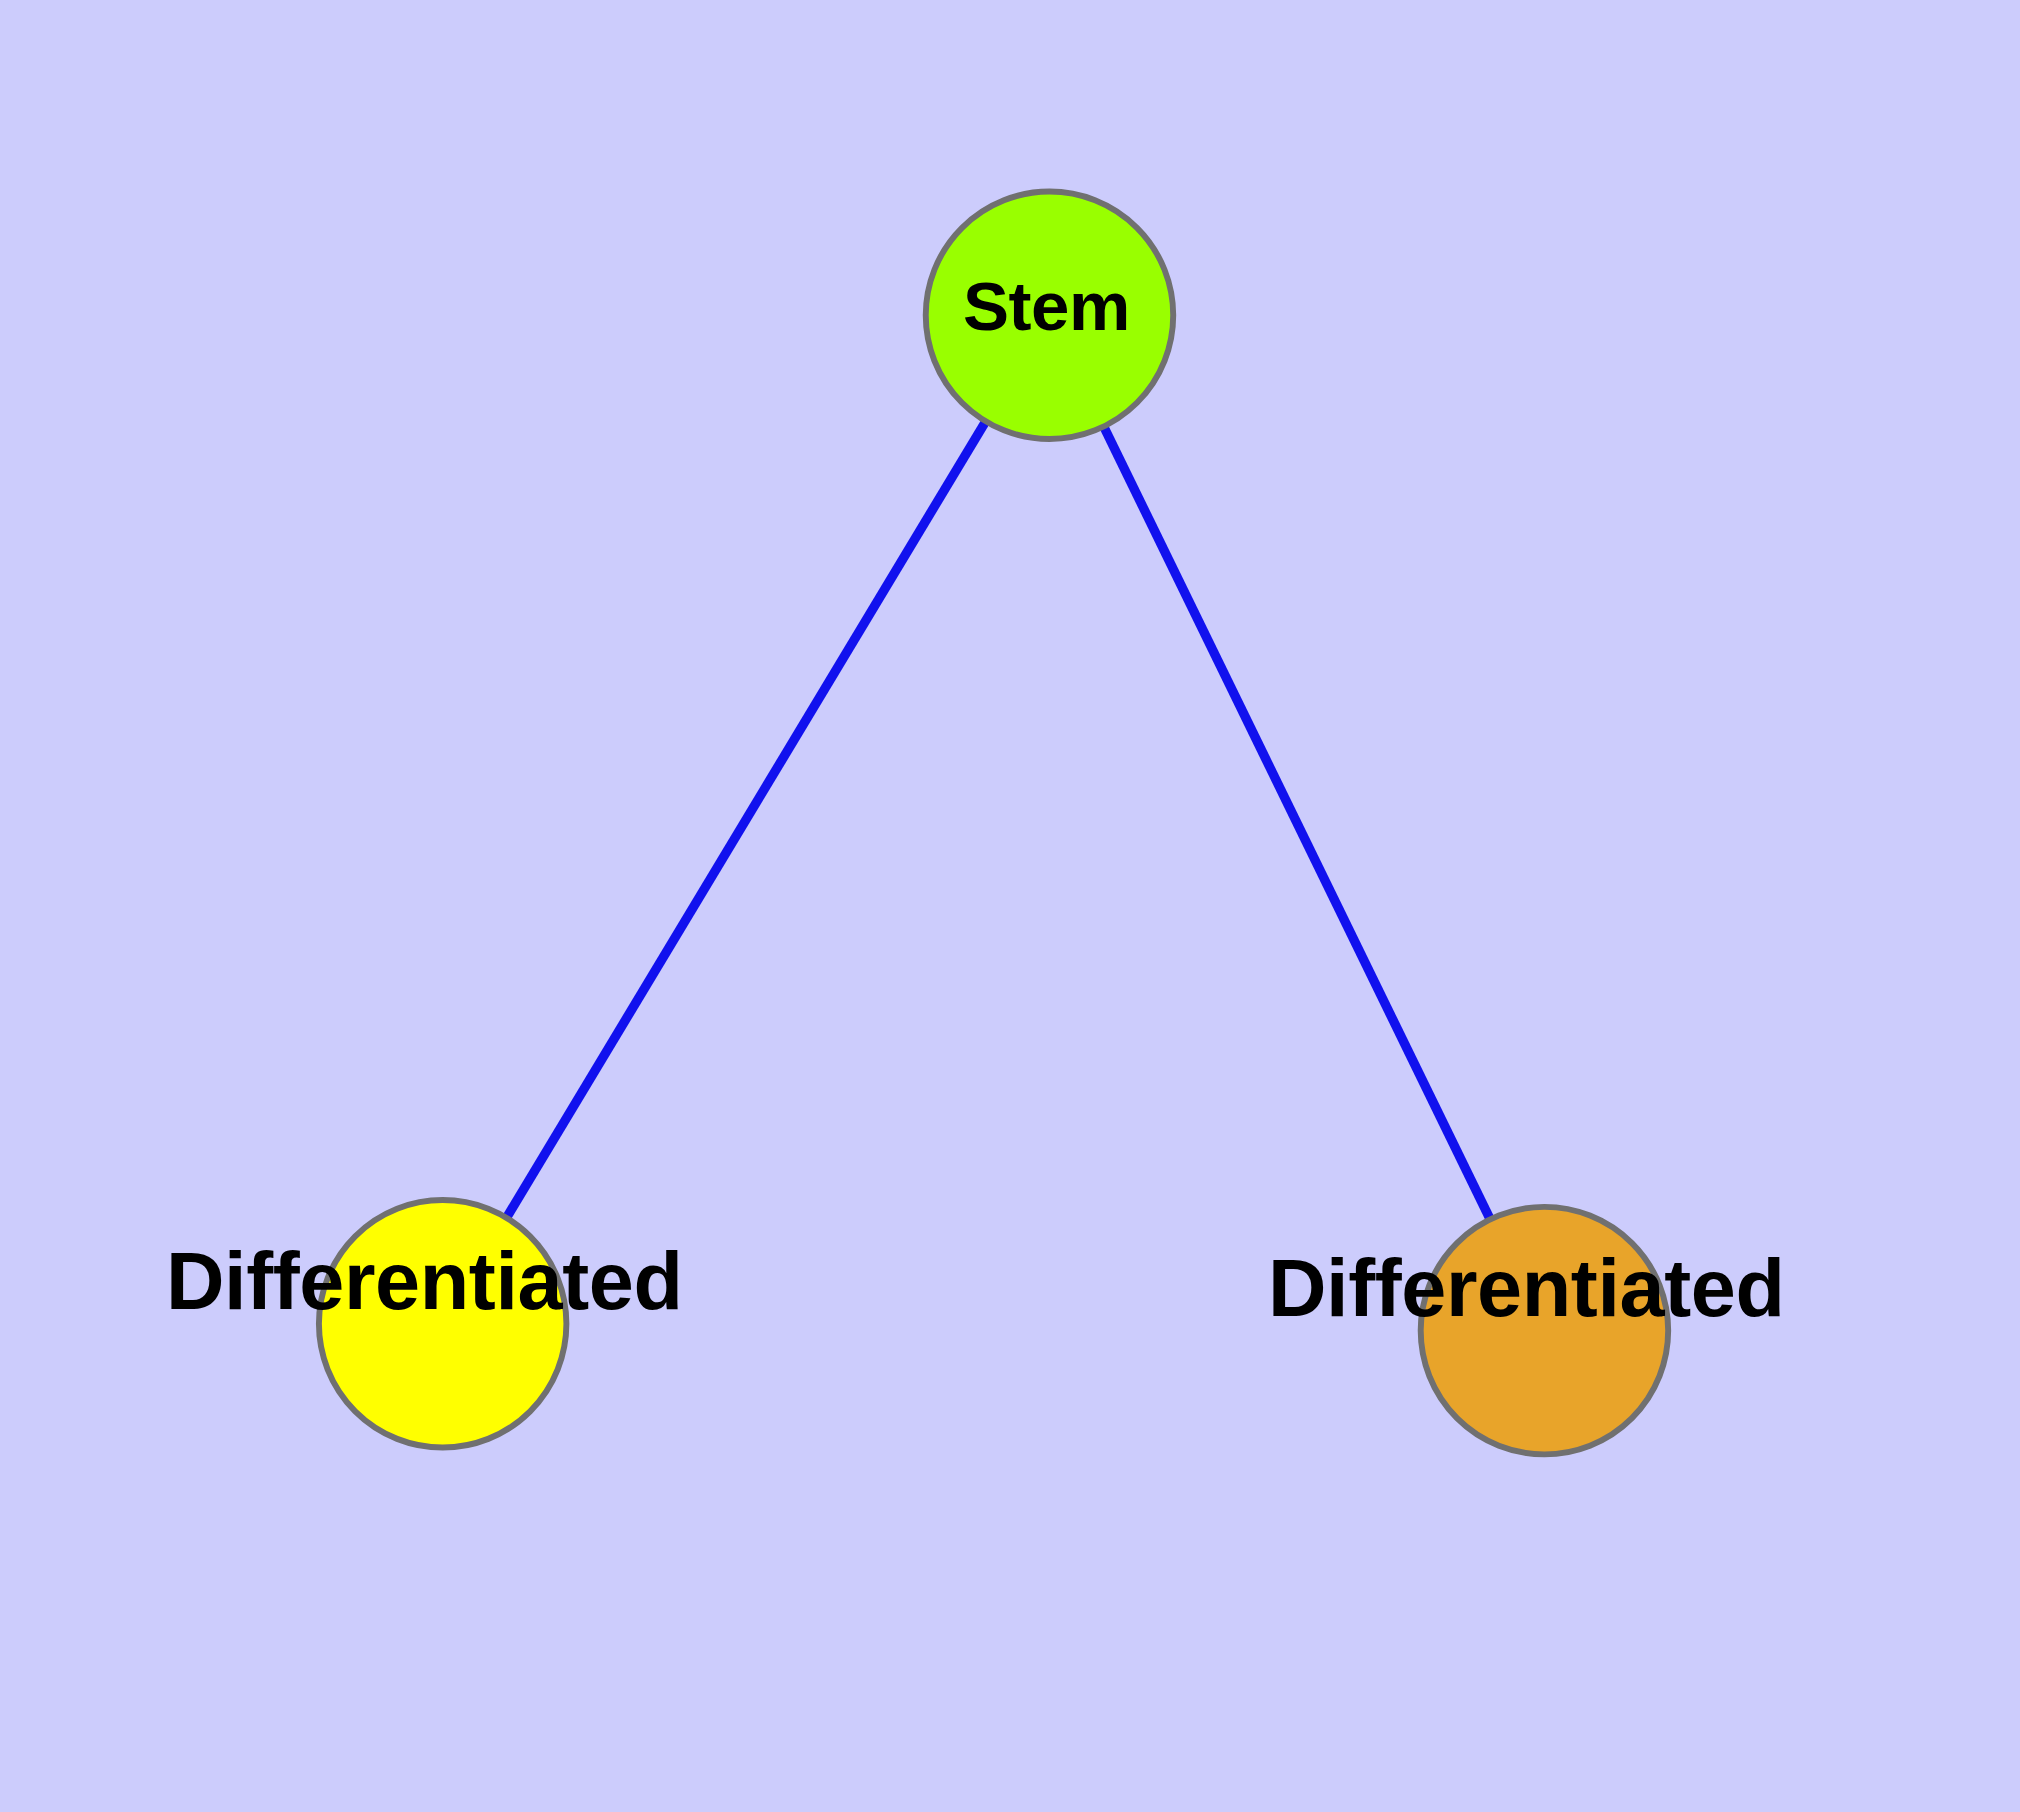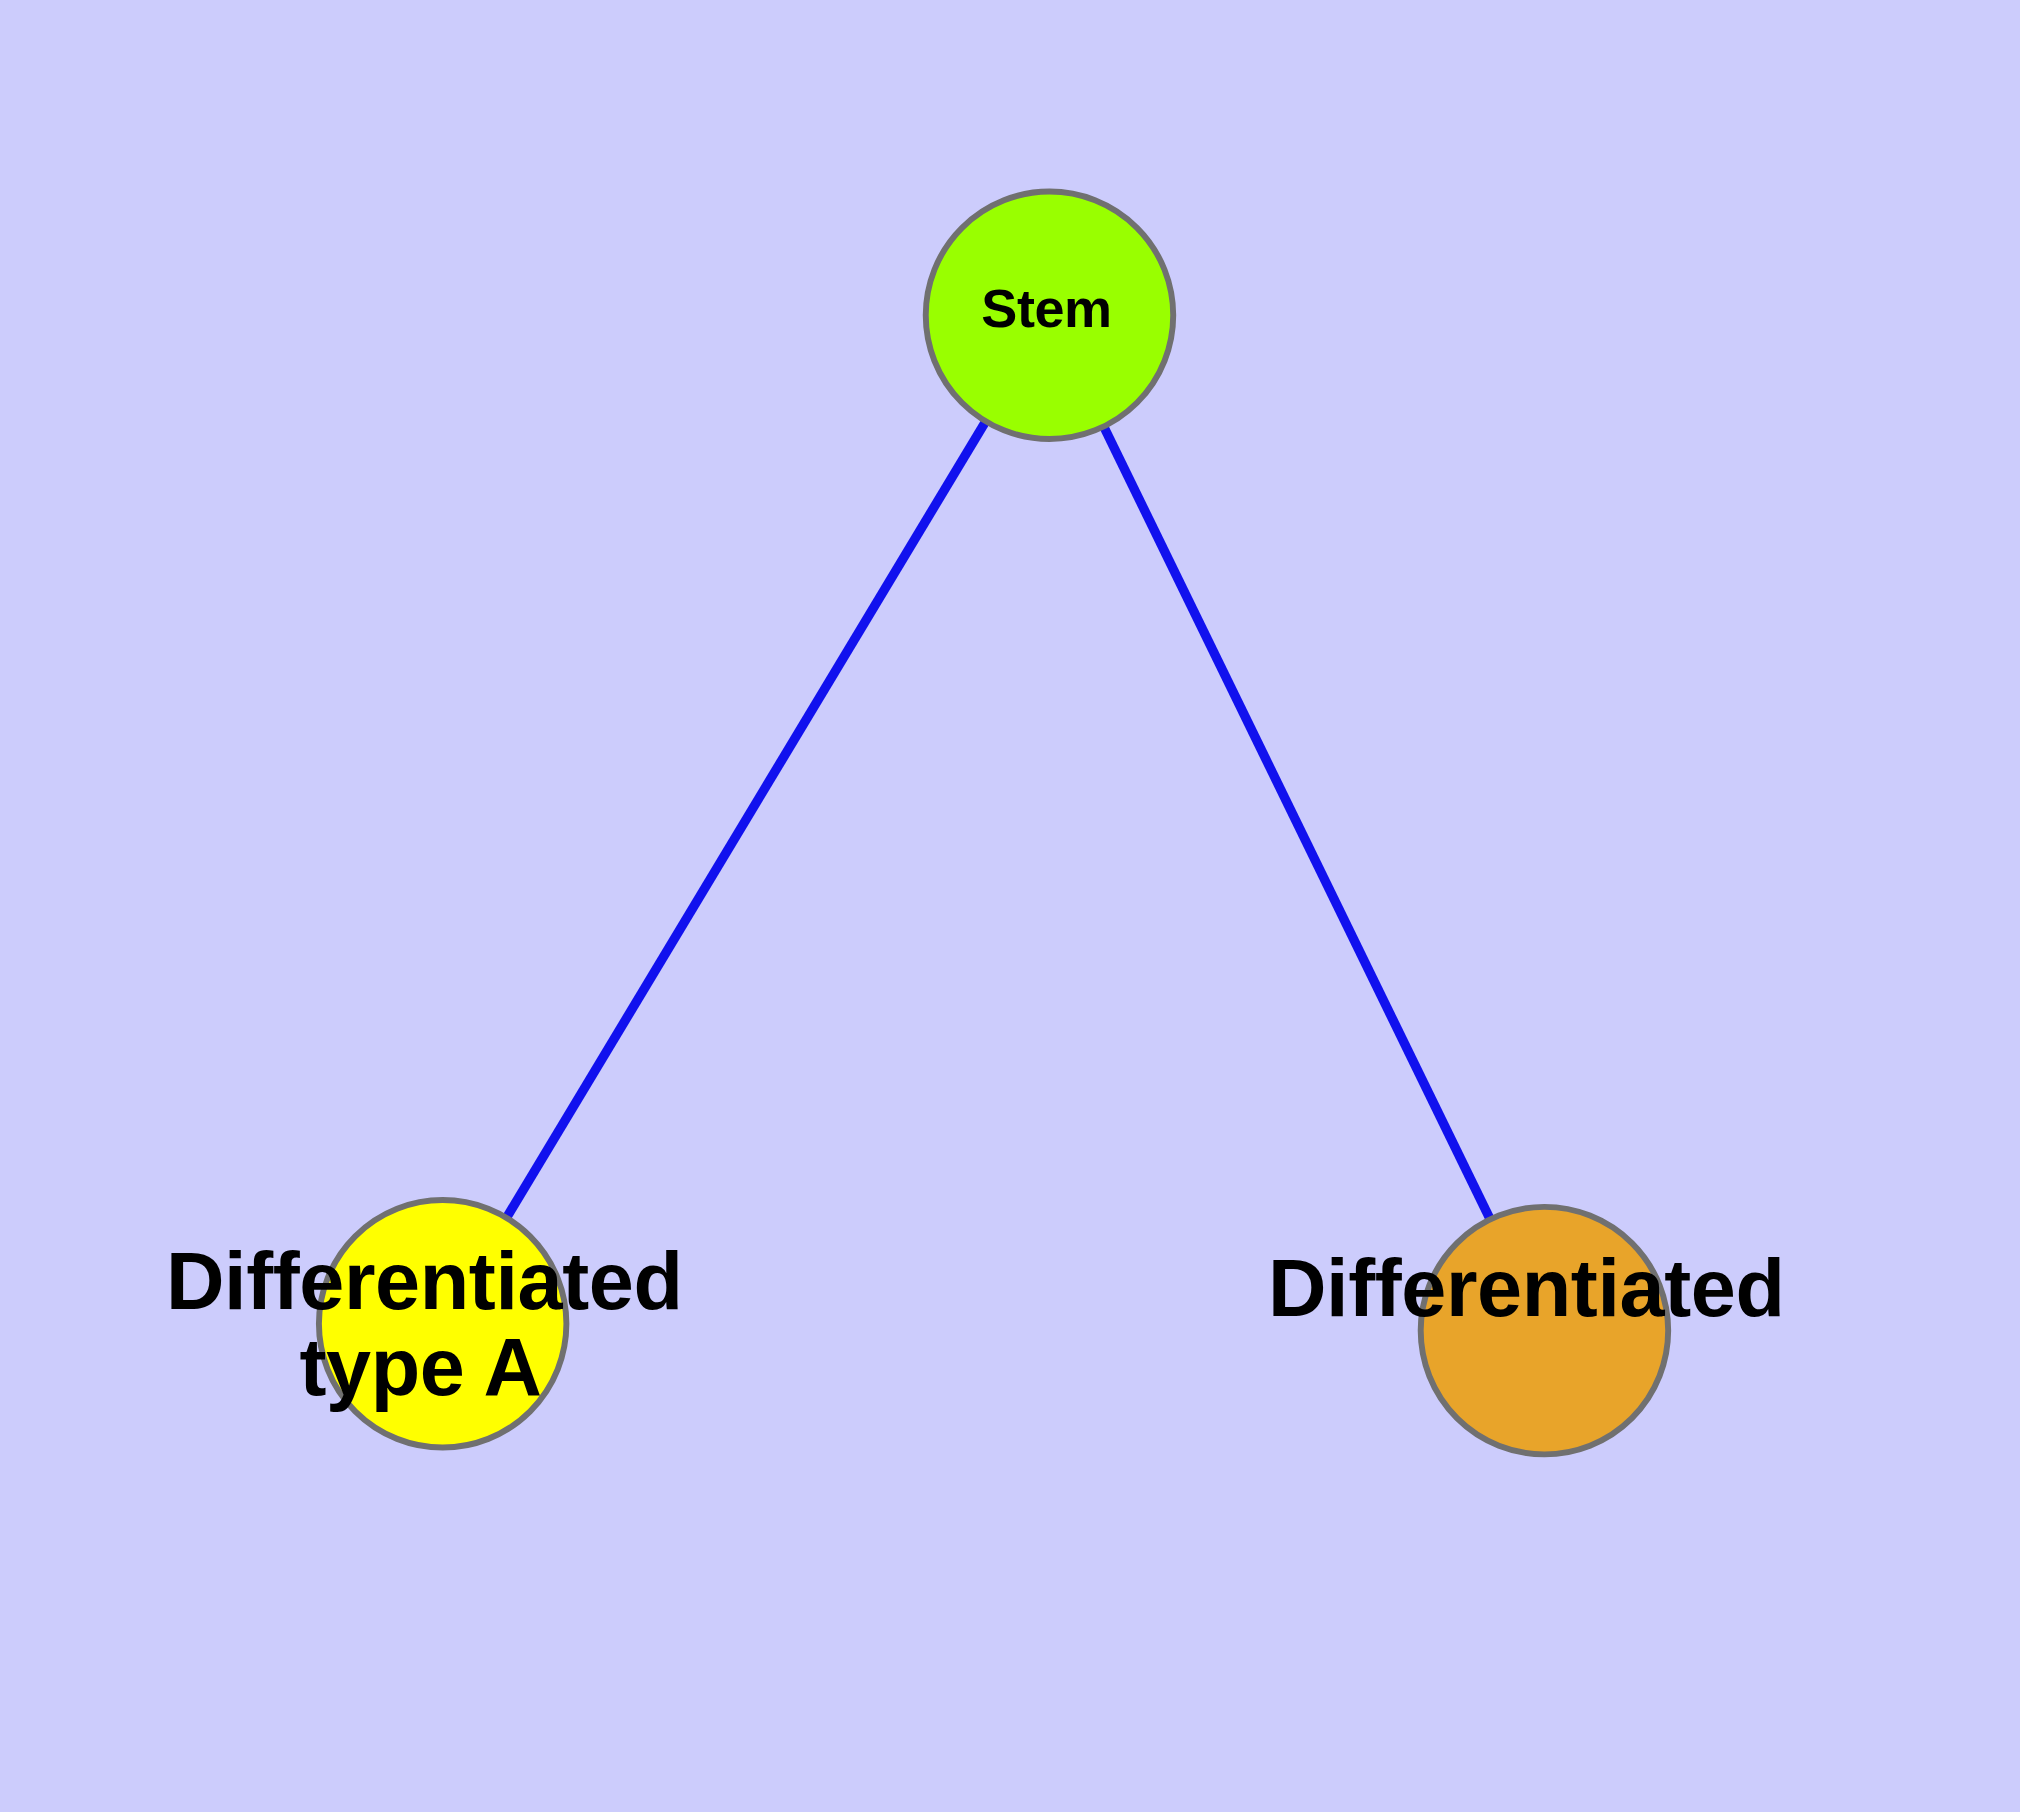--- a/index.html
+++ b/index.html
@@ -34,23 +34,23 @@
     color: #000000;
     font-weight: bold;
     font-family: "Liberation Sans", sans-serif;
     text-align: center;
     white-space: pre;
     line-height: 1.06;
     letter-spacing: -0.4px;
     pointer-events: none;
   }
   #label-stem {
-    font-size: 54px;
+    font-size: 69px;
     left: 792px;
-    top: 280px;
+    top: 270px;
     width: 509px;
   }
   #label-diffA {
     font-size: 81px;
     left: 166px;
     top: 1239px;
     width: 509px;
   }
   #label-diffB {
     font-size: 81px;
@@ -73,18 +73,18 @@
     </g>
     <g>
       <circle id="node-stem" cx="1238" cy="372" r="146" fill="#99ff00" stroke="#707070" stroke-width="7"></circle>
       <circle id="node-diff-a" cx="522" cy="1562" r="146" fill="#ffff00" stroke="#707070" stroke-width="7"></circle>
       <circle id="node-diff-b" cx="1822" cy="1570" r="146" fill="#e8a42a" stroke="#707070" stroke-width="7"></circle>
     </g>
   </svg>
 
   <div class="node-label" id="label-stem" style="color: rgb(0, 0, 0);">Stem</div>
 
-  <div class="node-label" id="label-diffA" style="color: rgb(0, 0, 0);"><span>Differentiated</span><br><span>type A</span></div>
+  <div class="node-label" id="label-diffA" style="color: rgb(0, 0, 0);"><span>Differentiated</span><br></div>
 
   <div class="node-label" id="label-diffB" style="color: rgb(0, 0, 0);"><span>Differentiated</span><br></div>
 
 </div>
 
 
 </body></html>

